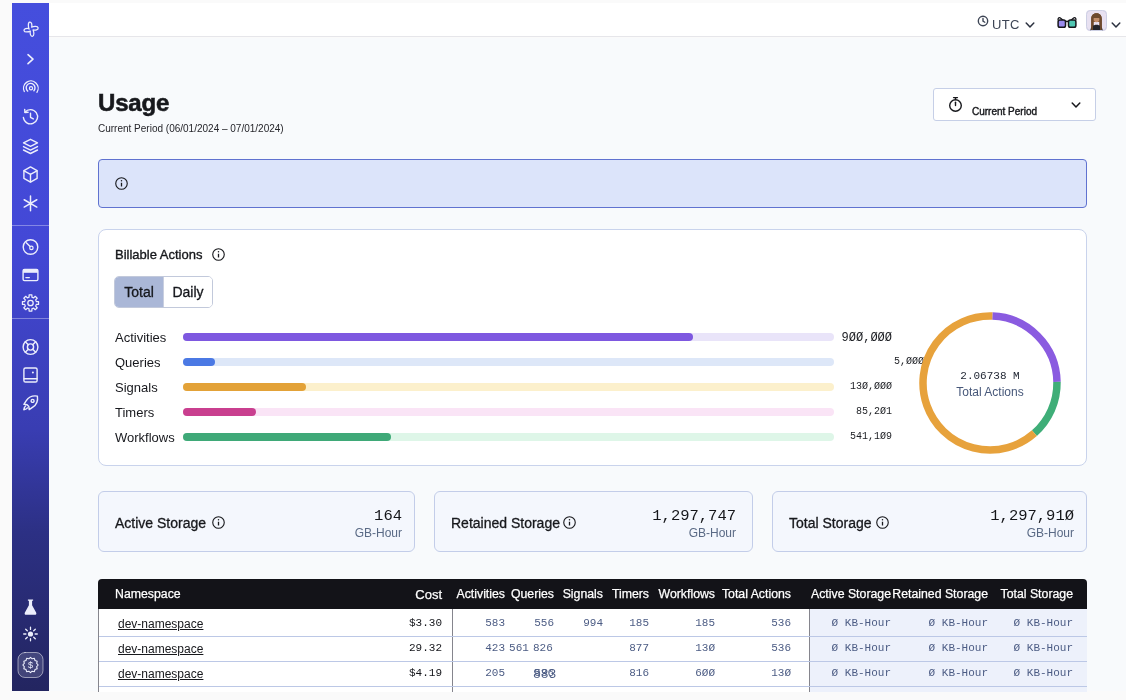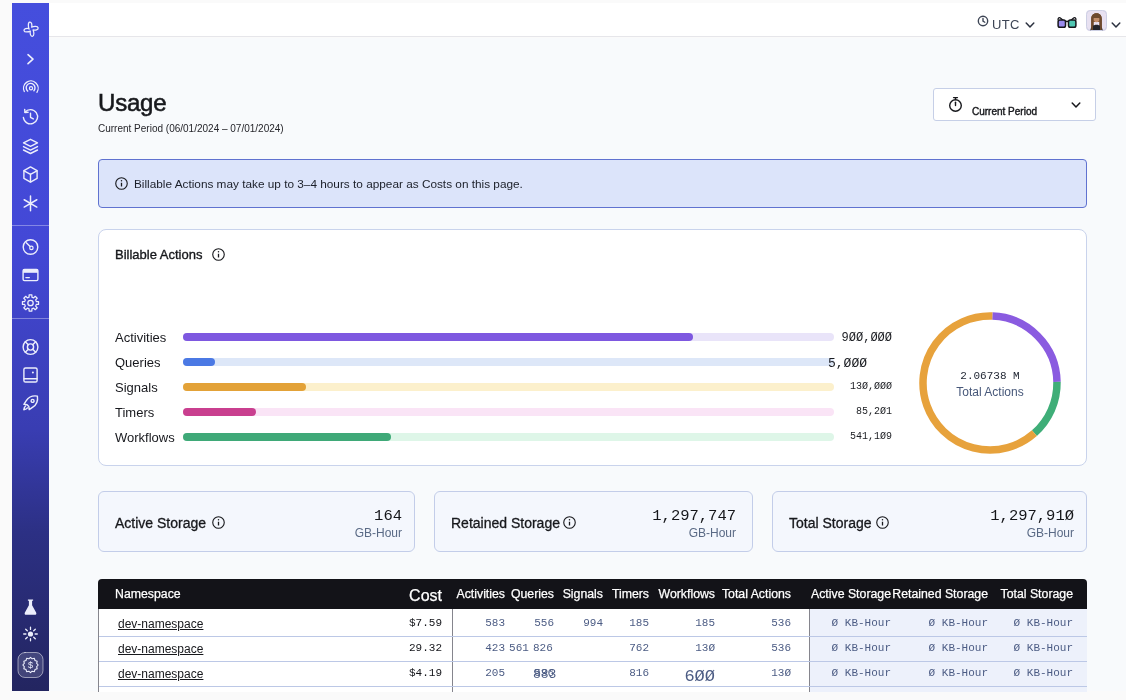--- a/index.html
+++ b/index.html
@@ -45,67 +45,70 @@
         <path d="M4.2,21 C4.6,16.8 7.2,14.8 10.5,14.8 C13.8,14.8 16.4,16.8 16.8,21 Z" fill="#23252c"></path>
         <path d="M5.2,21 L5.2,9 C5.2,4.5 8,3.2 10.5,3.2 C13,3.2 15.8,4.5 15.8,9 L15.8,21 L14,21 L14,9.5 C14,8.5 13.6,8 13,8 L8,8 C7.4,8 7,8.5 7,9.5 L7,21 Z" fill="#6d4a2e"></path>
       </g>
       <rect x="0.5" y="0.5" width="20" height="20" rx="4" fill="none" stroke="#cdd0e4" stroke-width="1"></rect>
     </svg>
     <svg class="abs" style="left:1060px;top:15px" width="14" height="14" viewBox="0 0 14 14" fill="none" stroke="#2c3240" stroke-width="1.5" stroke-linecap="round" stroke-linejoin="round">
       <path d="M3.2,5 L7,9 L10.8,5"></path>
     </svg>
   </div>
   <div id="content">
-    <div class="abs" style="left:49px;top:51px;font-size:24px;font-weight:400;color:#17181c;letter-spacing:-0.2px;-webkit-text-stroke:0.55px #17181c">Usage</div>
+    <div class="abs" style="left:49px;top:51px;font-size:24px;font-weight:700;color:#17181c;letter-spacing:-0.2px;-webkit-text-stroke:0.55px #17181c">Usage</div>
     <div class="abs" style="left:49px;top:85px;font-size:10px;color:#26262b">Current Period (06/01/2024 – 07/01/2024)</div>
     <div class="abs" style="left:884px;top:50px;width:163px;height:33px;background:#fff;border:1px solid #c6cfe7;border-radius:3px;"></div>
     <svg class="abs" style="left:898px;top:58px" width="17" height="17" viewBox="0 0 17 17" fill="none" stroke="#17181c" stroke-width="1.4" stroke-linecap="round">
       <circle cx="8.5" cy="9.5" r="5.8"></circle>
         <path d="M8.5,9.5 L8.5,6.2"></path>
         <path d="M6.6,1.6 L10.4,1.6"></path>
         <path d="M8.5,1.8 L8.5,3.6"></path>
     </svg>
     <div class="abs" style="left:923px;top:68px;font-size:10px;color:#17181c;-webkit-text-stroke:0.4px #17181c">Current Period</div>
     <svg class="abs" style="left:1020px;top:60px" width="14" height="14" viewBox="0 0 14 14" fill="none" stroke="#17181c" stroke-width="1.5" stroke-linecap="round" stroke-linejoin="round">
         <path d="M3.2,5 L7,9 L10.8,5"></path>
       </svg>
 
     <div class="abs" style="left:49px;top:121px;width:989px;height:49px;background:#dce4fa;border:1px solid #6072d0;border-radius:4px;"></div>
     <svg class="abs" style="left:66px;top:139px" width="13" height="13" viewBox="0 0 14 14" fill="none" stroke="#17181c" stroke-width="1.2">
         <circle cx="7" cy="7" r="6.2"></circle>
         <path d="M7,6.2 L7,10.2" stroke-width="1.4"></path>
         <circle cx="7" cy="4" r="0.8" fill="#17181c" stroke="none"></circle>
       </svg>
-    <div class="abs" style="left:85px;top:138.5px;font-size:11.8px;color:#1b1f29">Billable Actions may take up to 3–4 hours to appear as Costs on this page.</div>
 
     <div class="card" style="left:49px;top:191px;width:989px;height:237px;"></div>
     <div class="abs" style="left:66px;top:209px;font-size:13px;color:#17181c;-webkit-text-stroke:0.35px #17181c">Billable Actions</div>
     <svg class="abs" style="left:163px;top:210px" width="13" height="13" viewBox="0 0 14 14" fill="none" stroke="#17181c" stroke-width="1.2">
         <circle cx="7" cy="7" r="6.2"></circle>
         <path d="M7,6.2 L7,10.2" stroke-width="1.4"></path>
         <circle cx="7" cy="4" r="0.8" fill="#17181c" stroke="none"></circle>
       </svg>
+    <div class="abs" style="left:65px;top:238px;width:99px;height:32px;border:1px solid #c2c9db;border-radius:5px;overflow:hidden;display:flex">
+      <div style="width:49px;background:#aab7d7;border-right:1px solid #c9cfe0;text-align:center;line-height:30px;font-size:14px;color:#15171c;-webkit-text-stroke:0.3px #15171c">Total</div>
+      <div style="width:48px;background:#fff;text-align:center;line-height:30px;font-size:14px;color:#15171c;-webkit-text-stroke:0.3px #15171c">Daily</div>
+    </div>
 
     <div class="abs" style="left:66px;top:292px;font-size:13px;color:#17181d">Activities</div>
     <div class="abs" style="left:66px;top:317px;font-size:13px;color:#17181d">Queries</div>
     <div class="abs" style="left:66px;top:342px;font-size:13px;color:#17181d">Signals</div>
     <div class="abs" style="left:66px;top:367px;font-size:13px;color:#17181d">Timers</div>
     <div class="abs" style="left:66px;top:392px;font-size:13px;color:#17181d">Workflows</div>
     <div class="abs" style="left:134px;top:295px;width:651px;height:8px;border-radius:4px;background:#e9e4f9"></div>
     <div class="abs" style="left:134px;top:295px;width:510px;height:8px;border-radius:4px;background:#7e58e0"></div>
     <div class="abs" style="left:134px;top:320px;width:651px;height:8px;border-radius:4px;background:#dde7f8"></div>
     <div class="abs" style="left:134px;top:320px;width:32px;height:8px;border-radius:4px;background:#4b79e4"></div>
     <div class="abs" style="left:134px;top:345px;width:651px;height:8px;border-radius:4px;background:#fcf0cc"></div>
     <div class="abs" style="left:134px;top:345px;width:123px;height:8px;border-radius:4px;background:#e3a238"></div>
     <div class="abs" style="left:134px;top:370px;width:651px;height:8px;border-radius:4px;background:#fae4f6"></div>
     <div class="abs" style="left:134px;top:370px;width:73px;height:8px;border-radius:4px;background:#c93f8f"></div>
     <div class="abs" style="left:134px;top:395px;width:651px;height:8px;border-radius:4px;background:#def6e8"></div>
     <div class="abs" style="left:134px;top:395px;width:208px;height:8px;border-radius:4px;background:#3fa978"></div>
     <div class="mono abs" style="left:743px;top:293px;width:100px;text-align:right;font-size:12px;color:#1b1d22">9ØØ,ØØØ</div>
-    <div class="mono abs" style="left:718px;top:318px;width:100px;text-align:right;font-size:13px;color:#1b1d22">5,ØØØ</div>
+    <div class="mono abs" style="left:775px;top:318px;width:100px;text-align:right;font-size:10px;color:#1b1d22">5,ØØØ</div>
     <div class="mono abs" style="left:743px;top:343px;width:100px;text-align:right;font-size:10px;color:#1b1d22">13Ø,ØØØ</div>
     <div class="mono abs" style="left:743px;top:368px;width:100px;text-align:right;font-size:10px;color:#1b1d22">85,2Ø1</div>
     <div class="mono abs" style="left:743px;top:393px;width:100px;text-align:right;font-size:10px;color:#1b1d22">541,1Ø9</div>
 
     <svg class="abs" style="left:866px;top:270px" width="150" height="150" viewBox="0 0 150 150" fill="none">
       <path d="M77.34,8.04 A67.0,67.0 0 0 1 141.99,73.83" stroke="#8a5be0" stroke-width="7.5"></path>
       <path d="M141.99,73.83 A67.0,67.0 0 0 1 119.40,125.18" stroke="#3fae78" stroke-width="7.5"></path>
       <path d="M119.40,125.18 A67.0,67.0 0 1 1 77.34,8.04" stroke="#e7a23c" stroke-width="7.5"></path>
     </svg>
     <div class="mono abs" style="left:866px;top:332px;width:150px;text-align:center;font-size:11px;color:#1d2330">2.06738 M</div>
@@ -141,59 +144,59 @@
 
     <div class="abs" style="left:49px;top:541px;width:989px;height:30px;background:#131318;border-radius:4px 4px 0 0"></div>
     <div class="abs" style="left:49px;top:571px;width:989px;height:83px;background:#fff;border-left:1px solid #85858d;border-right:1px solid #85858d"></div>
     <div class="abs" style="left:760px;top:571px;width:278px;height:83px;background:#edf1fb"></div>
     <div class="abs" style="left:403px;top:571px;width:1px;height:83px;background:#85858d"></div>
     <div class="abs" style="left:760px;top:571px;width:1px;height:83px;background:#85858d"></div>
     <div class="abs" style="left:50px;top:598px;width:988px;height:1px;background:#bcc8e6"></div>
     <div class="abs" style="left:50px;top:623px;width:988px;height:1px;background:#bcc8e6"></div>
     <div class="abs" style="left:50px;top:648px;width:988px;height:1px;background:#bcc8e6"></div>
     <div class="abs" style="left:66px;top:549px;font-size:12.3px;color:#fff;-webkit-text-stroke:0.25px #fff">Namespace</div>
-    <div class="abs" style="left:233px;top:549px;width:160px;text-align:right;font-size:16px;color:#fff;-webkit-text-stroke:0.25px #fff">Cost</div>
+    <div class="abs" style="left:233px;top:549px;width:160px;text-align:right;font-size:13px;color:#fff;-webkit-text-stroke:0.25px #fff">Cost</div>
     <div class="abs" style="left:296px;top:549px;width:160px;text-align:right;font-size:12.3px;color:#fff;-webkit-text-stroke:0.25px #fff">Activities</div>
     <div class="abs" style="left:345px;top:549px;width:160px;text-align:right;font-size:12.3px;color:#fff;-webkit-text-stroke:0.25px #fff">Queries</div>
     <div class="abs" style="left:394px;top:549px;width:160px;text-align:right;font-size:12.3px;color:#fff;-webkit-text-stroke:0.25px #fff">Signals</div>
     <div class="abs" style="left:440px;top:549px;width:160px;text-align:right;font-size:12.3px;color:#fff;-webkit-text-stroke:0.25px #fff">Timers</div>
     <div class="abs" style="left:506px;top:549px;width:160px;text-align:right;font-size:12.3px;color:#fff;-webkit-text-stroke:0.25px #fff">Workflows</div>
     <div class="abs" style="left:582px;top:549px;width:160px;text-align:right;font-size:12.3px;color:#fff;-webkit-text-stroke:0.25px #fff">Total Actions</div>
     <div class="abs" style="left:682px;top:549px;width:160px;text-align:right;font-size:12.3px;color:#fff;-webkit-text-stroke:0.25px #fff">Active Storage</div>
     <div class="abs" style="left:779px;top:549px;width:160px;text-align:right;font-size:12.3px;color:#fff;-webkit-text-stroke:0.25px #fff">Retained Storage</div>
     <div class="abs" style="left:864px;top:549px;width:160px;text-align:right;font-size:12.3px;color:#fff;-webkit-text-stroke:0.25px #fff">Total Storage</div>
     <div class="abs" style="left:69px;top:578.5px;font-size:12px;color:#17181c;text-decoration:underline">dev-namespace</div>
-    <div class="mono abs" style="left:313px;top:579px;width:80px;text-align:right;font-size:11px;color:#131419">$7.59</div>
+    <div class="mono abs" style="left:313px;top:579px;width:80px;text-align:right;font-size:11px;color:#131419">$3.30</div>
     <div class="mono abs" style="left:386px;top:579px;width:70px;text-align:right;font-size:11px;color:#4c5c84">583</div>
     <div class="mono abs" style="left:435px;top:579px;width:70px;text-align:right;font-size:11px;color:#4c5c84">556</div>
     <div class="mono abs" style="left:484px;top:579px;width:70px;text-align:right;font-size:11px;color:#4c5c84">994</div>
     <div class="mono abs" style="left:530px;top:579px;width:70px;text-align:right;font-size:11px;color:#4c5c84">185</div>
     <div class="mono abs" style="left:596px;top:579px;width:70px;text-align:right;font-size:11px;color:#4c5c84">185</div>
     <div class="mono abs" style="left:672px;top:579px;width:70px;text-align:right;font-size:11px;color:#4c5c84">536</div>
     <div class="mono abs" style="left:752px;top:579px;width:90px;text-align:right;font-size:11px;color:#4c5c84">Ø KB-Hour</div>
     <div class="mono abs" style="left:849px;top:579px;width:90px;text-align:right;font-size:11px;color:#4c5c84">Ø KB-Hour</div>
     <div class="mono abs" style="left:934px;top:579px;width:90px;text-align:right;font-size:11px;color:#4c5c84">Ø KB-Hour</div>
     <div class="abs" style="left:69px;top:604px;font-size:12px;color:#17181c;text-decoration:underline">dev-namespace</div>
     <div class="mono abs" style="left:313px;top:604px;width:80px;text-align:right;font-size:11px;color:#131419">29.32</div>
     <div class="mono abs" style="left:386px;top:604px;width:70px;text-align:right;font-size:11px;color:#4c5c84">423</div>
     <div class="mono abs" style="left:435px;top:604px;width:70px;text-align:center;font-size:11px;color:#4c5c84">561</div>
     <div class="mono abs" style="left:484px;top:604px;width:70px;text-align:left;font-size:11px;color:#4c5c84">826</div>
-    <div class="mono abs" style="left:530px;top:604px;width:70px;text-align:right;font-size:11px;color:#4c5c84">762</div>
+    <div class="mono abs" style="left:530px;top:604px;width:70px;text-align:right;font-size:11px;color:#4c5c84">877</div>
     <div class="mono abs" style="left:596px;top:604px;width:70px;text-align:right;font-size:11px;color:#4c5c84">13Ø</div>
     <div class="mono abs" style="left:672px;top:604px;width:70px;text-align:right;font-size:11px;color:#4c5c84">536</div>
     <div class="mono abs" style="left:752px;top:604px;width:90px;text-align:right;font-size:11px;color:#4c5c84">Ø KB-Hour</div>
     <div class="mono abs" style="left:849px;top:604px;width:90px;text-align:right;font-size:11px;color:#4c5c84">Ø KB-Hour</div>
     <div class="mono abs" style="left:934px;top:604px;width:90px;text-align:right;font-size:11px;color:#4c5c84">Ø KB-Hour</div>
     <div class="abs" style="left:69px;top:629px;font-size:12px;color:#17181c;text-decoration:underline">dev-namespace</div>
     <div class="mono abs" style="left:313px;top:629px;width:80px;text-align:right;font-size:11px;color:#131419">$4.19</div>
     <div class="mono abs" style="left:386px;top:629px;width:70px;text-align:right;font-size:11px;color:#4c5c84">205</div>
     <div class="mono abs" style="left:435px;top:629px;width:70px;text-align:right;font-size:11px;color:#4c5c84">536</div>
     <div class="mono abs" style="left:484px;top:629px;width:70px;font-size:13px;color:#4c5c84">883</div>
     <div class="mono abs" style="left:530px;top:629px;width:70px;text-align:right;font-size:11px;color:#4c5c84">816</div>
-    <div class="mono abs" style="left:596px;top:629px;width:70px;text-align:right;font-size:17px;color:#4c5c84">6ØØ</div>
+    <div class="mono abs" style="left:596px;top:629px;width:70px;text-align:right;font-size:11px;color:#4c5c84">6ØØ</div>
     <div class="mono abs" style="left:672px;top:629px;width:70px;text-align:right;font-size:11px;color:#4c5c84">13Ø</div>
     <div class="mono abs" style="left:752px;top:629px;width:90px;text-align:right;font-size:11px;color:#4c5c84">Ø KB-Hour</div>
     <div class="mono abs" style="left:849px;top:629px;width:90px;text-align:right;font-size:11px;color:#4c5c84">Ø KB-Hour</div>
     <div class="mono abs" style="left:934px;top:629px;width:90px;text-align:right;font-size:11px;color:#4c5c84">Ø KB-Hour</div>
   </div>
   <div id="sidebar">
   <svg width="37" height="688" viewBox="0 0 37 688" fill="none" stroke="#eceefc" stroke-width="1.4" stroke-linecap="round" stroke-linejoin="round">
 
     <g transform="translate(18.5,26)" stroke-width="1.25">
       <path d="M0,-1.2 C-1.6,-2.8 -3.4,-7.2 -1.7,-8.1 C0.1,-9 1.7,-6.1 1.7,-3.9 C3.3,-5.5 7.2,-7 8.1,-5.3 C9,-3.5 6.1,-1.9 3.9,-1.7 C5.5,-0.1 7,3.4 5.3,4.5 C3.5,5.4 1.9,2.5 1.7,0.3 C0.1,1.9 -3.4,3.4 -4.5,1.7 C-5.4,-0.1 -2.5,-1.5 -0.3,-1.7 Z" transform="rotate(18) translate(-1.2,1.8)"></path>

